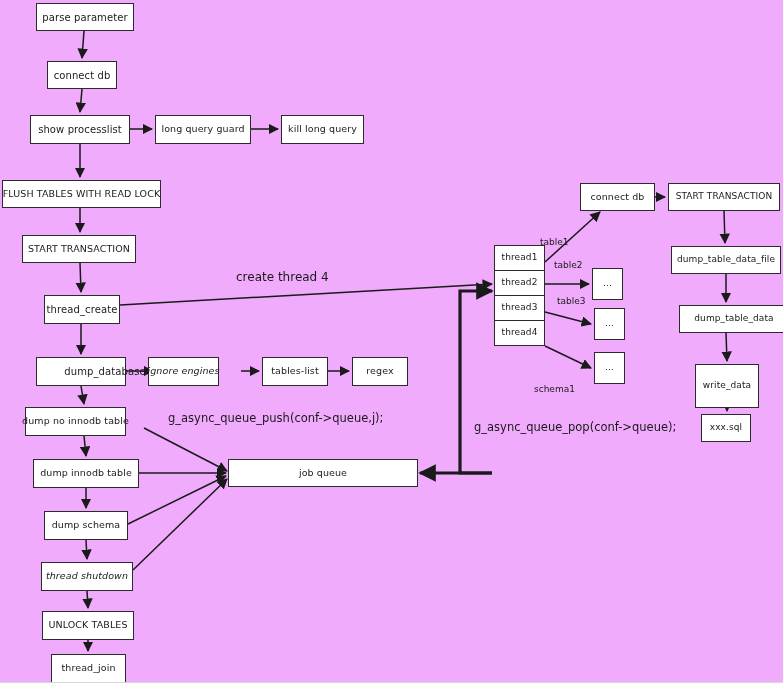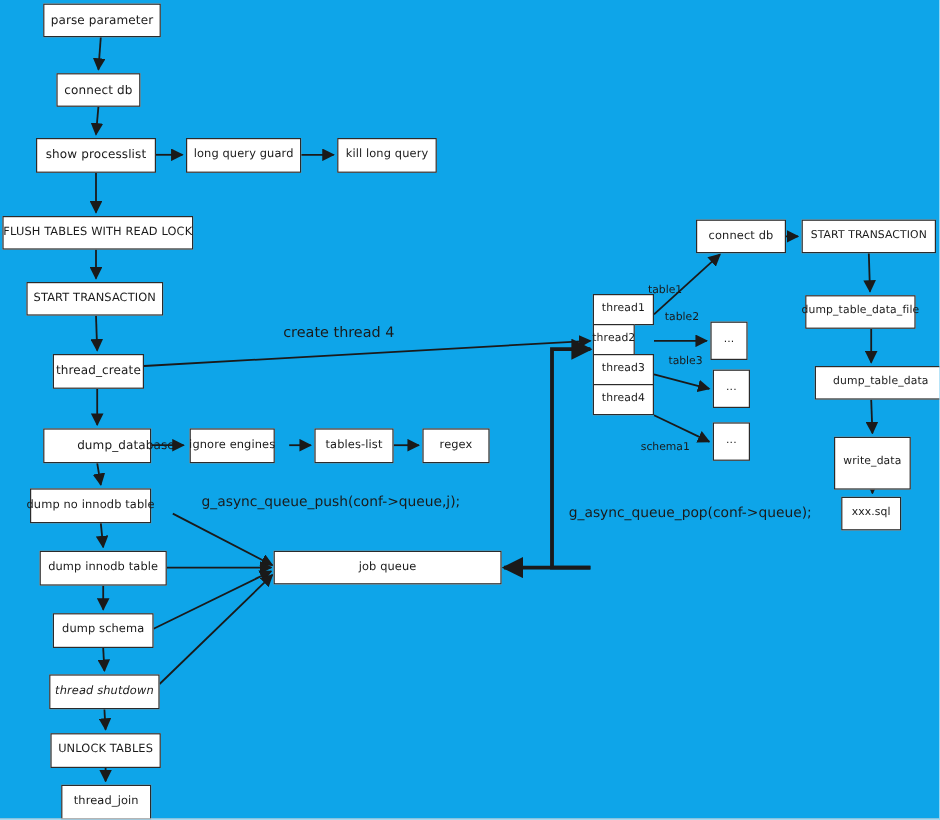--- a/index.html
+++ b/index.html
@@ -49,21 +49,21 @@
   .free-label {
     position: absolute;
     color: #1a1a1a;
     white-space: nowrap;
     line-height: 1.1;
   }
 </style>
 </head>
 <body>
 
-<div id="canvas" style="background: #0ea5e9;">
+<div id="canvas" style="background: #f0abfc;">
 
   <svg class="edges" viewBox="0 0 783 683">
     <defs>
       <marker id="arrow" viewBox="0 0 10 10" refX="9" refY="5" markerWidth="7" markerHeight="7" orient="auto-start-reverse">
         <path d="M 0 0 L 10 5 L 0 10 z" fill="#1a1a1a"></path>
       </marker>
       <marker id="arrow-big" viewBox="0 0 10 10" refX="9" refY="5" markerWidth="5.5" markerHeight="5.5" orient="auto-start-reverse">
         <path d="M 0 0 L 10 5 L 0 10 z" fill="#1a1a1a"></path>
       </marker>
     </defs>
@@ -119,49 +119,49 @@
   <div id="nodes-layer">
       <div class="node" style="left: 36px; top: 3px; width: 98px; height: 28px; font-size: 10px;">parse parameter</div>
       <div class="node" style="left: 47px; top: 61px; width: 70px; height: 28px; font-size: 10px;">connect db</div>
       <div class="node" style="left: 30px; top: 115px; width: 100px; height: 29px; font-size: 10px;">show processlist</div>
       <div class="node" style="left: 155px; top: 115px; width: 96px; height: 29px; font-size: 9.5px;">long query guard</div>
       <div class="node" style="left: 281px; top: 115px; width: 83px; height: 29px; font-size: 9.5px;">kill long query</div>
       <div class="node" style="left: 2px; top: 180px; width: 159px; height: 28px; font-size: 9.5px;">FLUSH TABLES WITH READ LOCK</div>
       <div class="node" style="left: 22px; top: 235px; width: 114px; height: 28px; font-size: 9.5px;">START TRANSACTION</div>
       <div class="node" style="left: 44px; top: 295px; width: 76px; height: 29px; font-size: 10px;">thread_create</div>
       <div class="node" style="left: 36px; top: 357px; width: 90px; height: 29px; font-size: 10px; padding-left: 48px;">dump_database</div>
-      <div class="node" style="left: 158px; top: 357px; width: 71px; height: 29px; font-size: 9.5px;">ignore engines</div>
+      <div class="node" style="left: 148px; top: 357px; width: 71px; height: 29px; font-size: 9.5px; font-style: italic;">ignore engines</div>
       <div class="node" style="left: 262px; top: 357px; width: 66px; height: 29px; font-size: 9.5px;">tables-list</div>
       <div class="node" style="left: 352px; top: 357px; width: 56px; height: 29px; font-size: 9.5px;">regex</div>
       <div class="node" style="left: 25px; top: 407px; width: 101px; height: 29px; font-size: 9.5px;">dump no innodb table</div>
       <div class="node" style="left: 33px; top: 459px; width: 106px; height: 29px; font-size: 9.5px;">dump innodb table</div>
       <div class="node" style="left: 44px; top: 511px; width: 84px; height: 29px; font-size: 9.5px;">dump schema</div>
       <div class="node" style="left: 41px; top: 562px; width: 92px; height: 29px; font-size: 9.5px; font-style: italic;">thread shutdown</div>
       <div class="node" style="left: 42px; top: 611px; width: 92px; height: 29px; font-size: 9.5px;">UNLOCK TABLES</div>
       <div class="node" style="left: 51px; top: 654px; width: 75px; height: 29px; font-size: 9.5px;">thread_join</div>
       <div class="node" style="left: 228px; top: 459px; width: 190px; height: 28px; font-size: 9.5px;">job queue</div>
       <div class="node" style="left: 580px; top: 183px; width: 75px; height: 28px; font-size: 9.5px;">connect db</div>
       <div class="node" style="left: 668px; top: 183px; width: 112px; height: 28px; font-size: 9px;">START TRANSACTION</div>
-      <div class="node" style="left: 671px; top: 246px; width: 92px; height: 28px; font-size: 9px;">dump_table_data_file</div>
+      <div class="node" style="left: 671px; top: 246px; width: 110px; height: 28px; font-size: 9px;">dump_table_data_file</div>
       <div class="node" style="left: 679px; top: 305px; width: 110px; height: 28px; font-size: 9px;">dump_table_data</div>
       <div class="node" style="left: 695px; top: 364px; width: 64px; height: 44px; font-size: 9px;">write_data</div>
       <div class="node" style="left: 701px; top: 414px; width: 50px; height: 28px; font-size: 9px;">xxx.sql</div>
       <div class="node" style="left: 592px; top: 268px; width: 31px; height: 32px; font-size: 9px;">...</div>
       <div class="node" style="left: 594px; top: 308px; width: 31px; height: 32px; font-size: 9px;">...</div>
       <div class="node" style="left: 594px; top: 352px; width: 31px; height: 32px; font-size: 9px;">...</div>
     </div>
   <div id="labels-layer">
       <div class="free-label" style="left: 236px; top: 271px; font-size: 12px;">create thread 4</div>
       <div class="free-label" style="left: 168px; top: 412px; font-size: 11.5px;">g_async_queue_push(conf-&gt;queue,j);</div>
       <div class="free-label" style="left: 474px; top: 421px; font-size: 11.5px;">g_async_queue_pop(conf-&gt;queue);</div>
       <div class="free-label" style="left: 540px; top: 238px; font-size: 9px;">table1</div>
       <div class="free-label" style="left: 554px; top: 261px; font-size: 9px;">table2</div>
       <div class="free-label" style="left: 557px; top: 297px; font-size: 9px;">table3</div>
-      <div class="free-label" style="left: 534px; top: 369px; font-size: 9px;">schema1</div>
+      <div class="free-label" style="left: 534px; top: 385px; font-size: 9px;">schema1</div>
     </div>
   <div id="threads-layer">
       <div class="node thread-cell" style="left: 494px; top: 245px; width: 51px; height: 26px; font-size: 9px;">thread1</div>
-      <div class="node thread-cell" style="left: 494px; top: 270px; width: 35px; height: 26px; font-size: 9px;">thread2</div>
+      <div class="node thread-cell" style="left: 494px; top: 270px; width: 51px; height: 26px; font-size: 9px;">thread2</div>
       <div class="node thread-cell" style="left: 494px; top: 295px; width: 51px; height: 26px; font-size: 9px;">thread3</div>
       <div class="node thread-cell" style="left: 494px; top: 320px; width: 51px; height: 26px; font-size: 9px;">thread4</div>
     </div>
 
 </div>
 
 </body></html>

